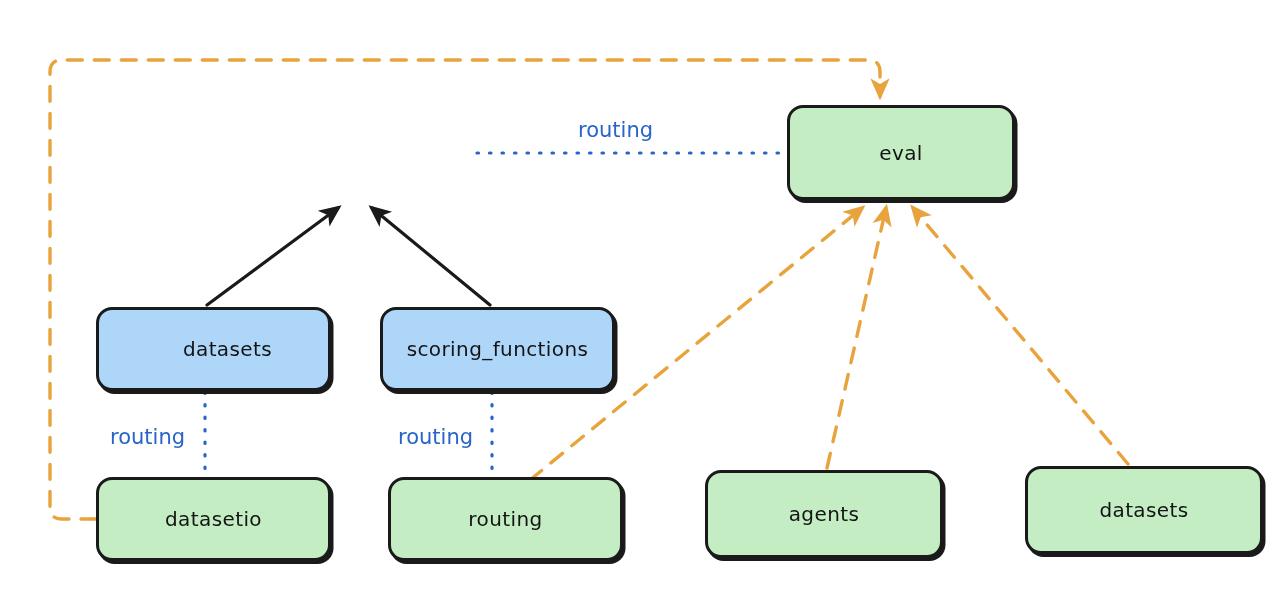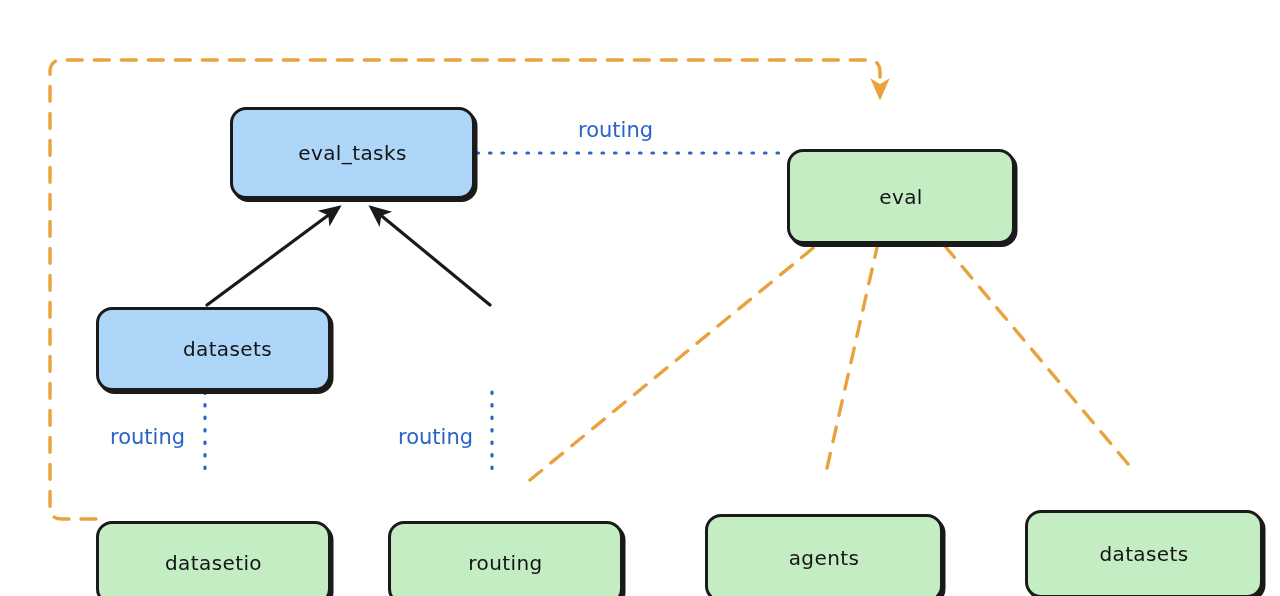--- a/index.html
+++ b/index.html
@@ -30,21 +30,21 @@
     position: absolute;
     box-sizing: border-box;
     border: 3px solid #1a1a1a;
     border-radius: 16px;
     display: flex;
     align-items: center;
     justify-content: center;
     box-shadow: 2.5px 3px 0 0 #1a1a1a;
   }
   .node.blue { background: #aed6f9; }
-  .node.green { background: #c4edc4; margin-top: 44px; }
+  .node.green { background: #c4edc4; }
   .node-label {
     font-family: "DejaVu Sans", sans-serif;
     font-size: 20px;
     color: #141414;
     letter-spacing: 0.4px;
     white-space: nowrap;
     user-select: none;
   }
   .edge-label {
     position: absolute;
@@ -82,32 +82,32 @@
 
     <path d="M 490 305 L 372 208" fill="none" stroke="#1a1a1a" stroke-width="3.2" stroke-linecap="round" marker-end="url(#arrow-black)"></path>
 
     <path d="M 477 153 L 785 153" fill="none" stroke="#2a64c8" stroke-width="3.2" stroke-dasharray="1.5 11" stroke-linecap="round"></path>
 
     <path d="M 205 392 L 205 476" fill="none" stroke="#2a64c8" stroke-width="3.2" stroke-dasharray="1.5 11" stroke-linecap="round"></path>
 
     <path d="M 492 392 L 492 476" fill="none" stroke="#2a64c8" stroke-width="3.2" stroke-dasharray="1.5 11" stroke-linecap="round"></path>
   </svg>
 
-  <div class="node blue" style="left:230px; top:107px; width:245px; height:92px;">
-    <span class="node-label">eval_tasks</span>
-  </div>
 
   <div class="node green" style="left:787px; top:105px; width:228px; height:95px;">
     <span class="node-label">eval</span>
   </div>
 
   <div class="node blue" style="left:96px; top:307px; width:235px; height:84px;padding-left:28px;">
     <span class="node-label">datasets</span>
   </div>
 
+  <div class="node blue" style="left:380px; top:307px; width:235px; height:84px;">
+    <span class="node-label">scoring_functions</span>
+  </div>
 
   <div class="node green" style="left:96px; top:477px; width:235px; height:84px;">
     <span class="node-label">datasetio</span>
   </div>
 
   <div class="node green" style="left:388px; top:477px; width:235px; height:84px;">
     <span class="node-label">routing</span>
   </div>
 
   <div class="node green" style="left:705px; top:470px; width:238px; height:88px;">

